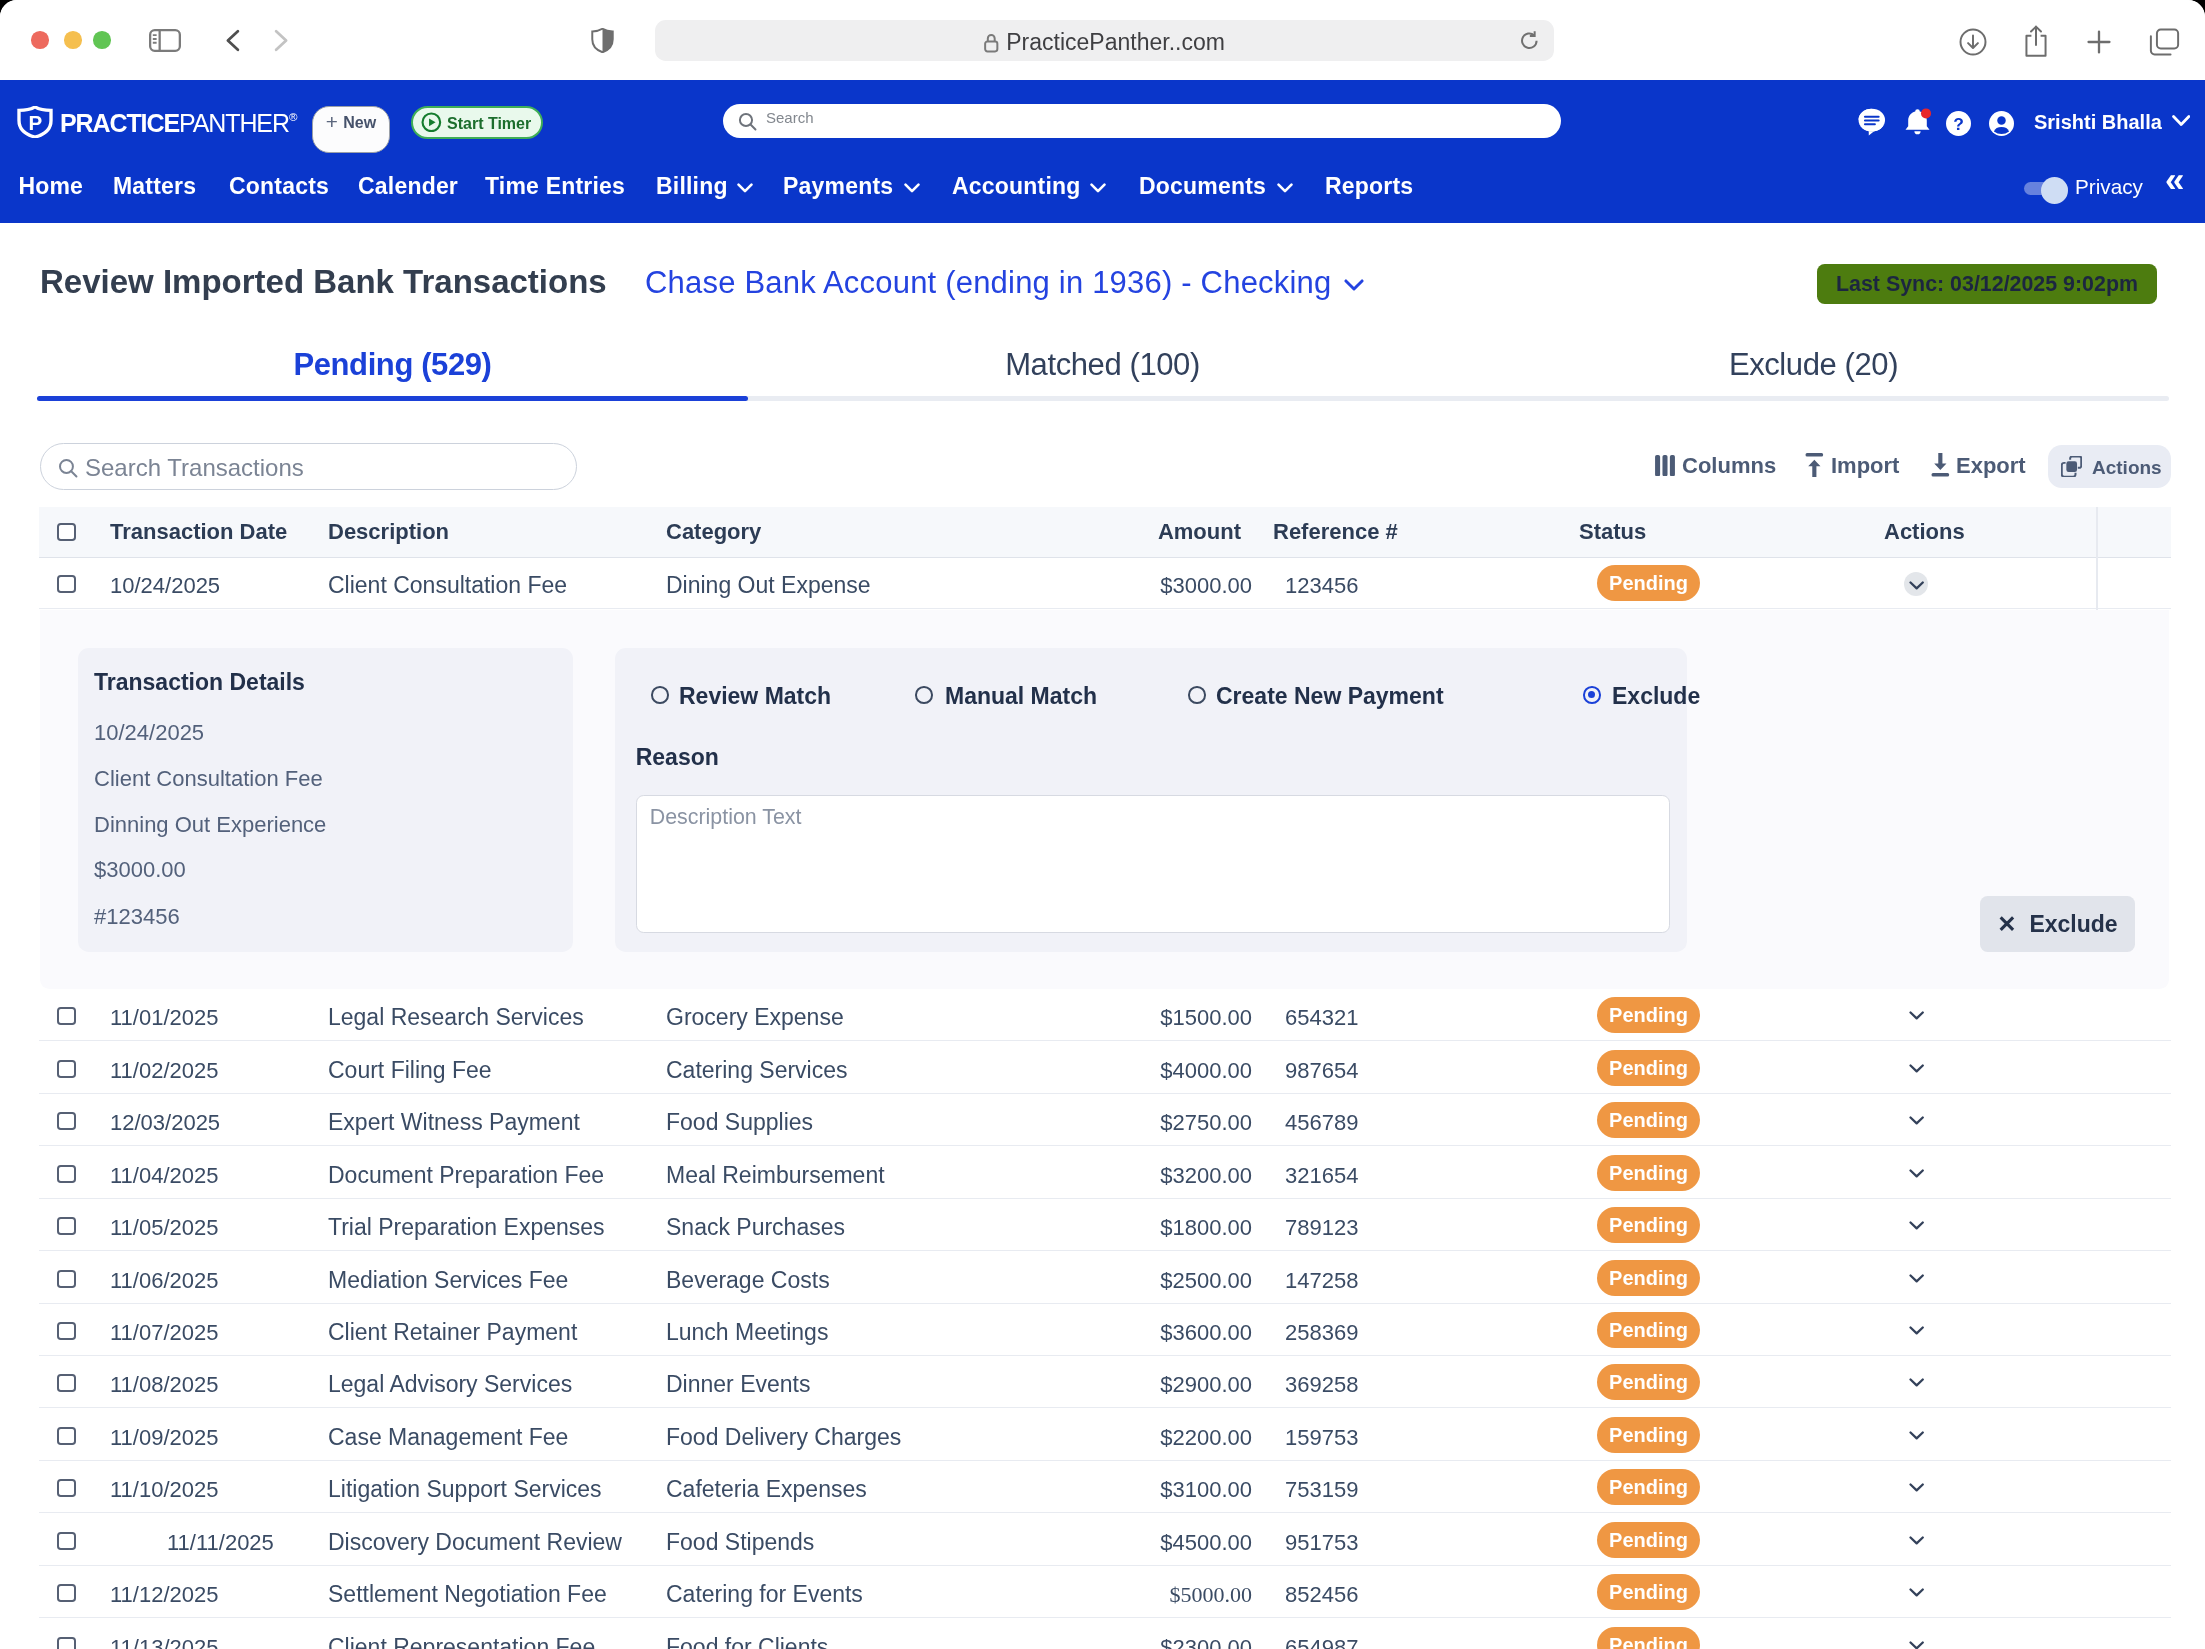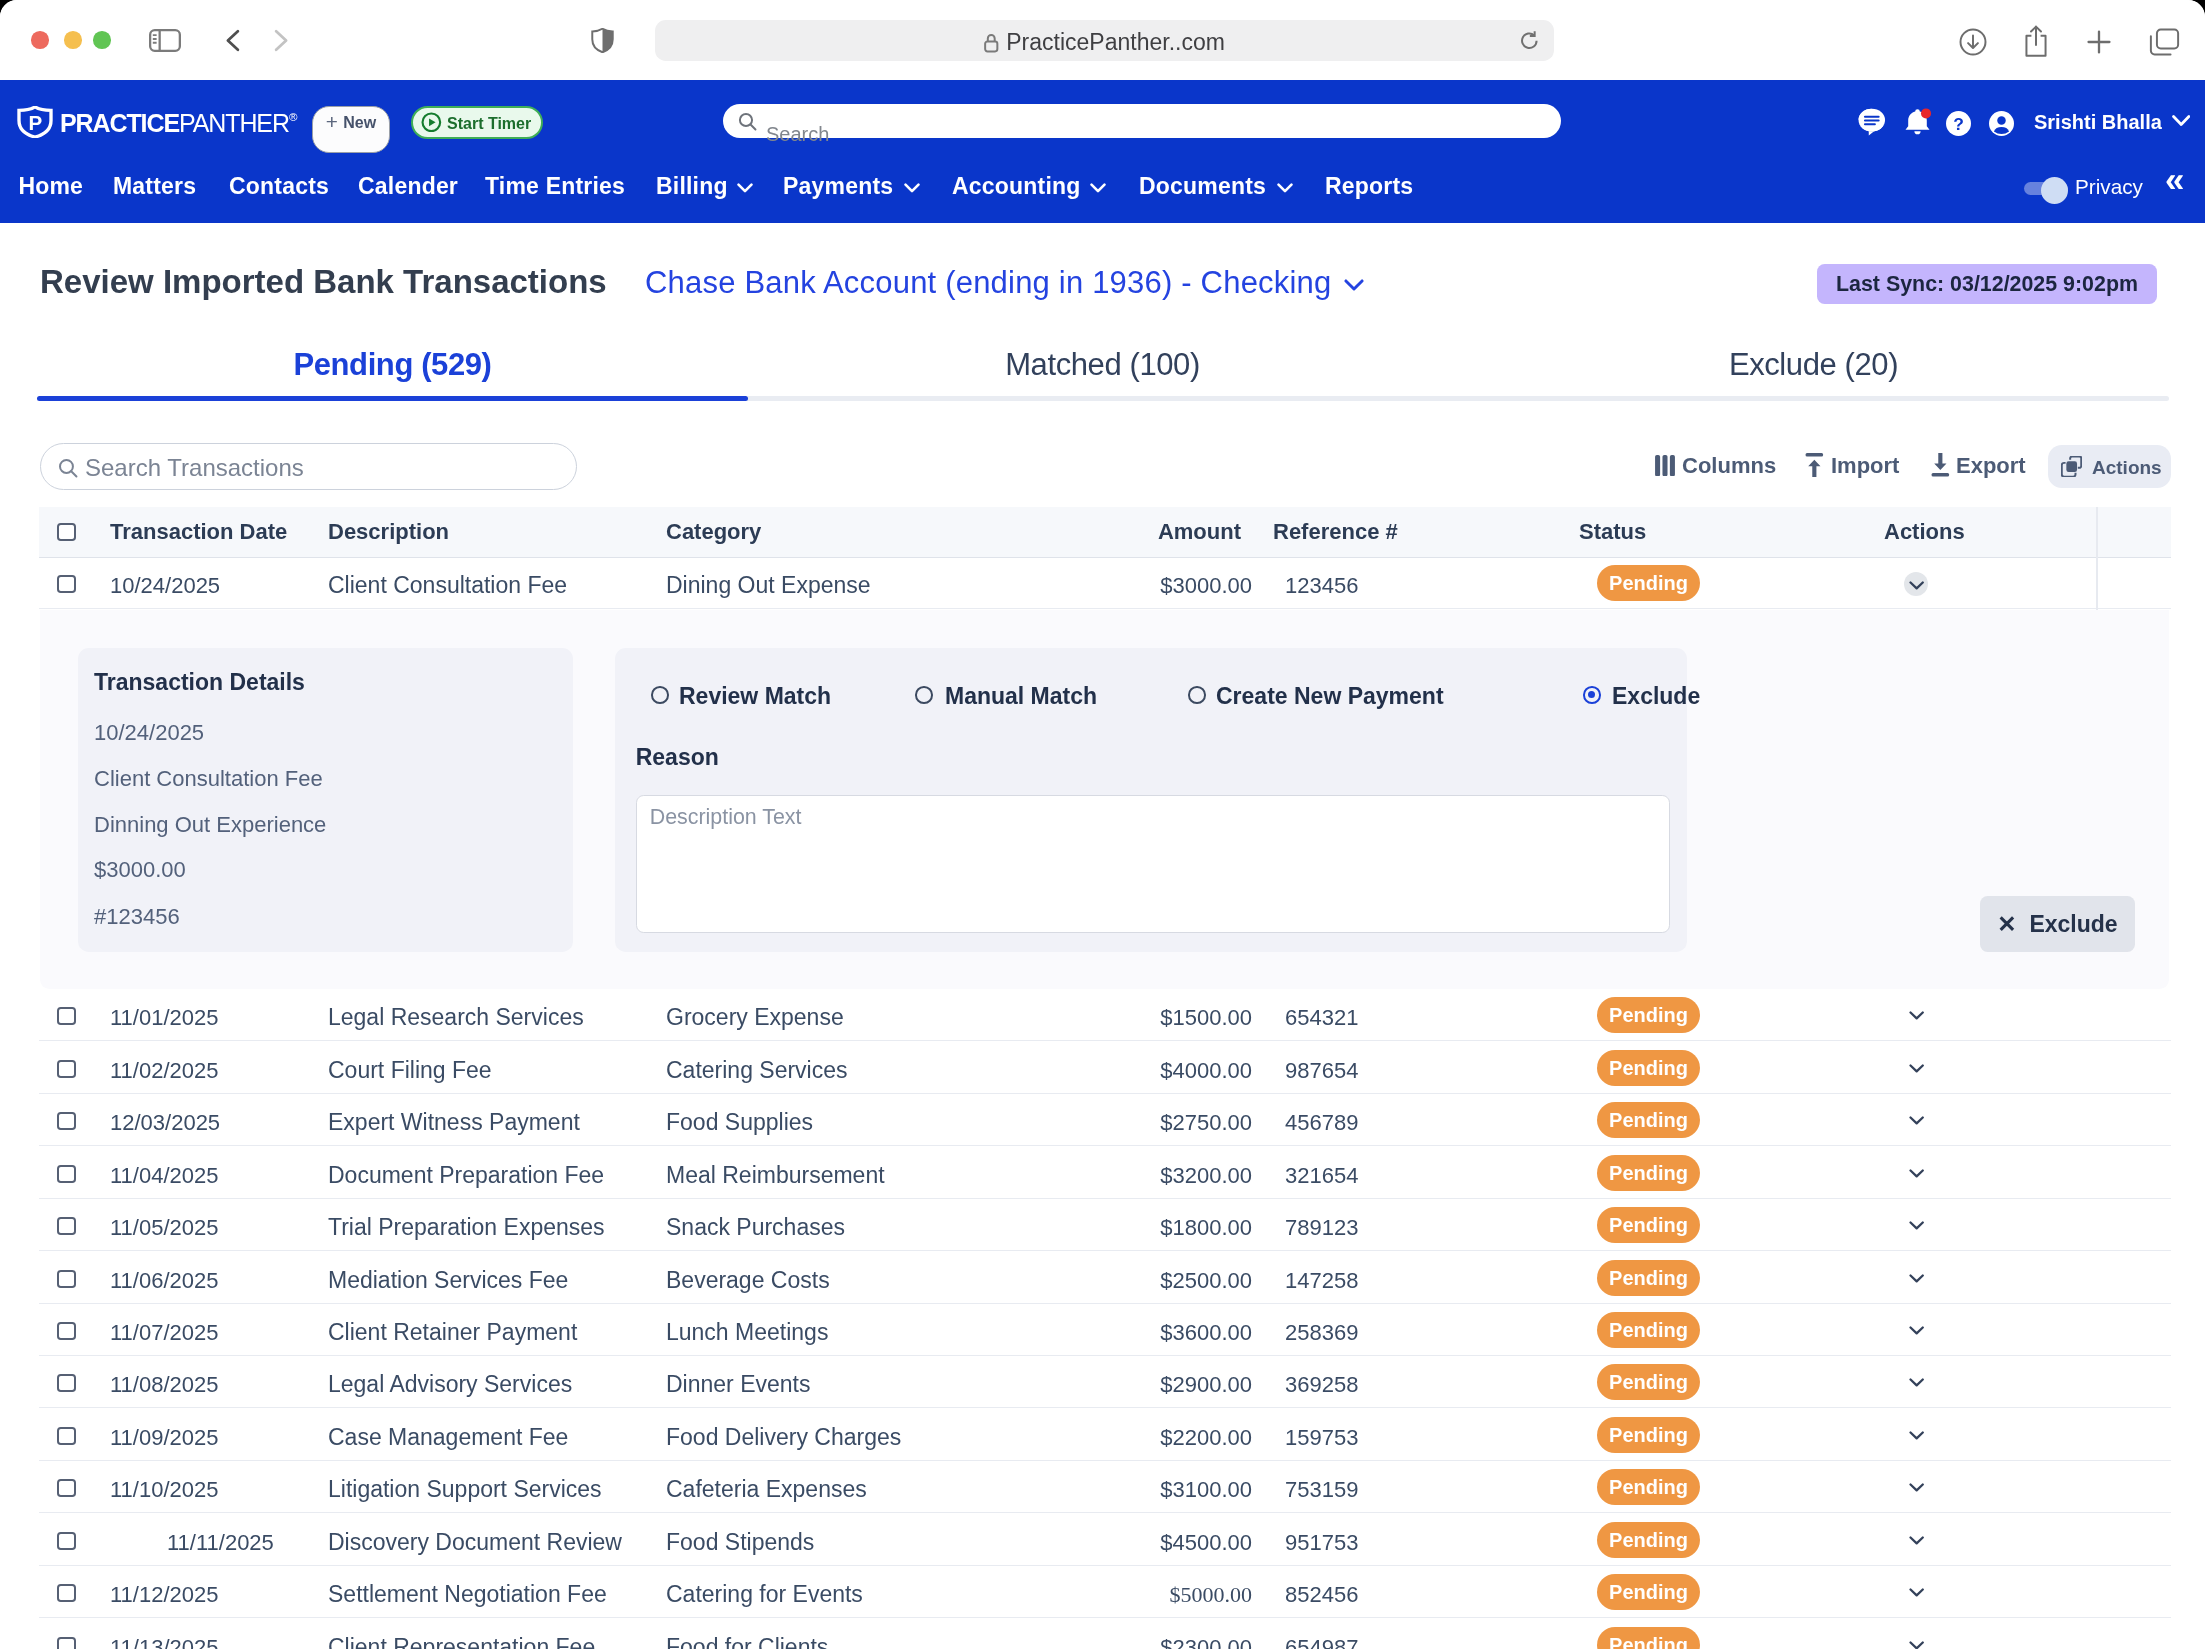--- a/index.html
+++ b/index.html
@@ -15,34 +15,34 @@
 
 
 .nav { position:absolute; left:0; top:80px; width:2205px; height:143px; background:#0a36ca; }
 .logotxt { position:absolute; left:60px; top:106px; font-size:25px; color:#fff; font-weight:bold; letter-spacing:-1.1px; line-height:25px; }
 .logotxt .lt { font-weight:normal; }
 .btn-new { position:absolute; left:312px; top:26px; width:78px; height:47px; border-radius:17px; background:#fcfcfd; border:1.5px solid #9aa0a8; color:#46526b; font-size:16px; font-weight:bold; text-align:center; line-height:30px; }
 .btn-new .plus { color:#5c677e; font-weight:normal; font-size:20.7px; margin-right:5.4px; vertical-align:-1.5px; }
 .btn-timer { position:absolute; left:411px; top:26px; white-space:nowrap; width:132px; height:33px; border-radius:17px; background:#e9f9ec; border:2.3px solid #3fae57; color:#1c6e2d; font-size:16px; font-weight:bold; }
 .btn-timer span { position:absolute; left:34px; top:6.9px; }
 .nsearch { position:absolute; left:723px; top:24px; width:838px; height:34px; background:#fff; border-radius:17px; }
-.nsearch .ph { position:absolute; left:43px; top:4.6px; font-size:20px; color:#82878e;margin-top:14px; }
+.nsearch .ph { position:absolute; left:43px; top:4.6px; font-size:15px; color:#82878e; }
 .uname { position:absolute; left:2034px; top:31px; font-size:20px; color:#fff; font-weight:600; }
 
 .menu { position:absolute; top:93px; height:31px; font-size:23px; font-weight:600; letter-spacing:0.2px; color:#fff; }
 .mchev { position:absolute; top:103px; }
 .privtrack { position:absolute; left:2024px; top:102px; width:44px; height:13px; border-radius:6.9px; background:rgba(255,255,255,0.38); }
 .privknob { position:absolute; left:2041px; top:97px; width:27px; height:27px; border-radius:50%; background:#cfddf4; }
 .privtxt { position:absolute; left:2075px; top:95px; font-size:20.7px; font-weight:500; color:#fff; }
 .collapse { position:absolute; left:2165px; top:79px; font-size:35px; font-weight:bold; color:#fff; }
 
 
 .h1 { position:absolute; left:40px; top:263px; font-size:33px; font-weight:bold; color:#333e4f; letter-spacing:0px; }
 .account { position:absolute; left:645px; top:265px; font-size:31px; font-weight:500; color:#2443e0; letter-spacing:0.2px; }
-.lastsync { position:absolute; left:1817px; top:264px; width:340px; height:40px; background:#c4b5fd; border-radius:7.7px; font-size:21.4px; font-weight:bold; color:#1c2640; text-align:center; line-height:40px; }
+.lastsync { position:absolute; left:1817px; top:264px; width:340px; height:40px; background:#4d7c0f; border-radius:7.7px; font-size:21.4px; font-weight:bold; color:#1c2640; text-align:center; line-height:40px; }
 
 
 .tab { position:absolute; top:347px; width:711px; text-align:center; font-size:31px; color:#32415c; letter-spacing:-0.4px; }
 .tabtrack { position:absolute; left:37px; top:396px; width:2132px; height:5.4px; background:#e9ecf2; border-radius:3.1px; }
 .tabact { position:absolute; left:37px; top:396px; width:711px; height:5.4px; background:#1b41d8; border-radius:3.1px; }
 
 
 .tsearch { position:absolute; left:40px; top:443px; width:537px; height:47px; border:1.5px solid #ccd2dc; border-radius:24px; background:#fff; }
 .tsearch .ph { position:absolute; left:44px; top:10px; font-size:24px; color:#7b8494; }
 .tool { position:absolute; top:453px; font-size:22px; font-weight:600; color:#4c5b76; }

